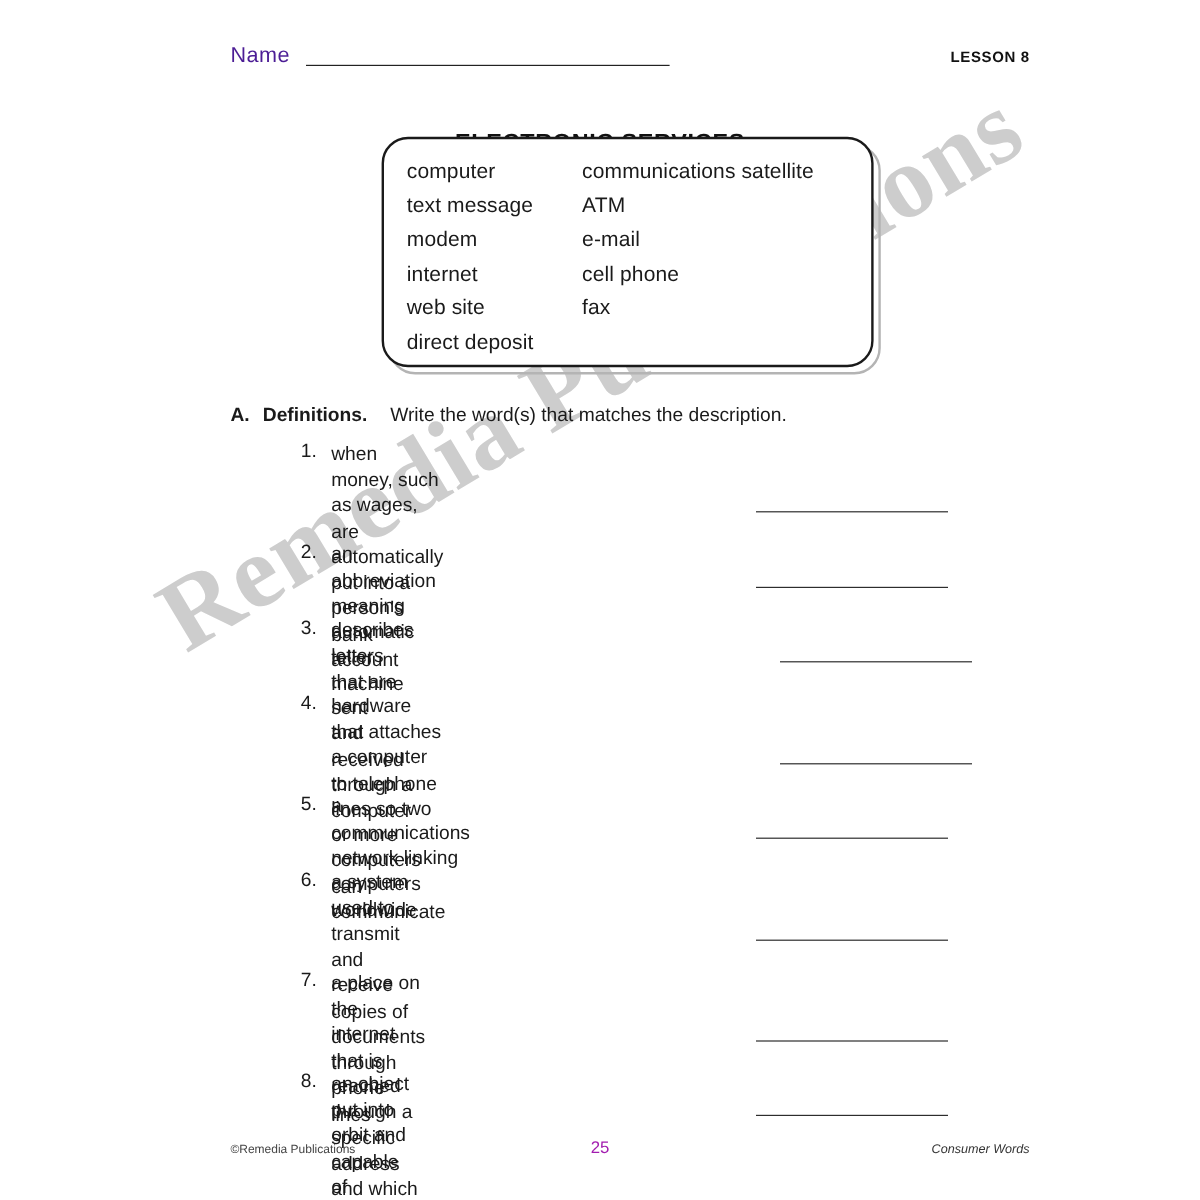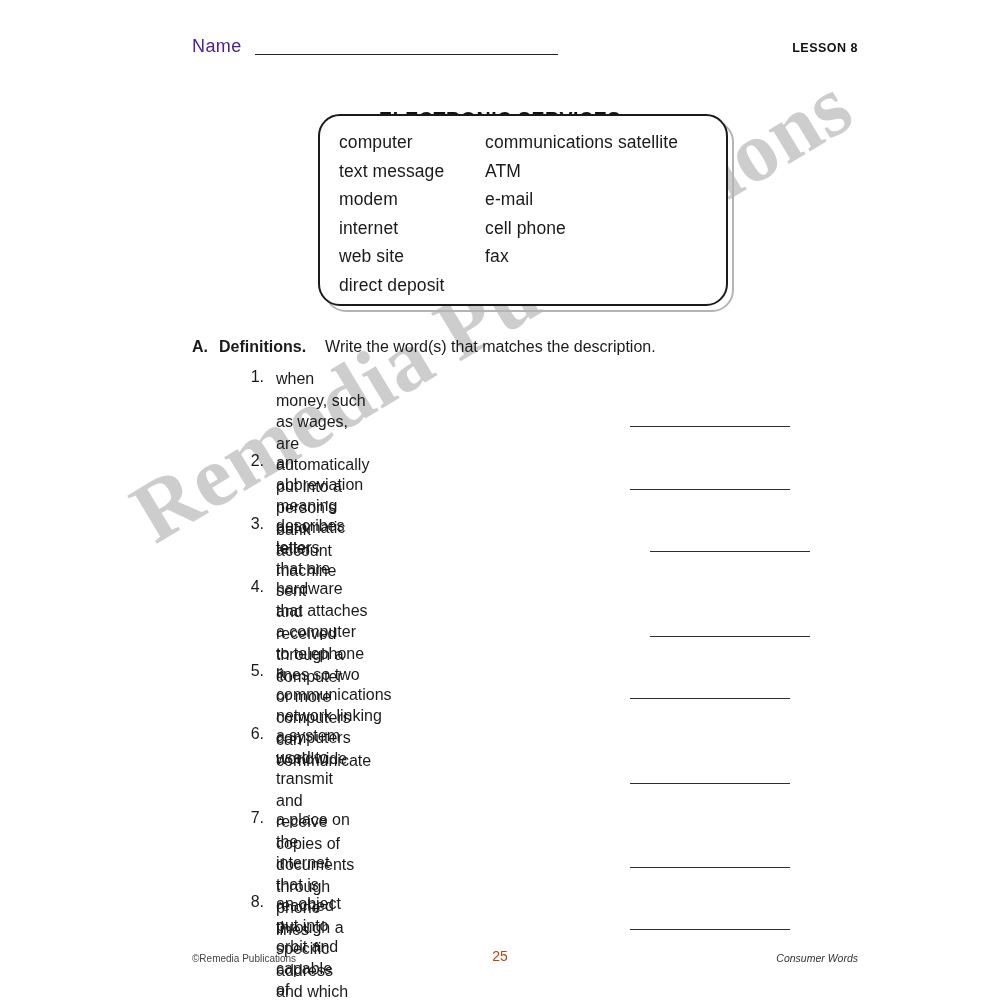--- a/index.html
+++ b/index.html
@@ -193,21 +193,21 @@
     color: #444;
     z-index: 10;
   }
   .footer-center {
     position: absolute;
     left: 0;
     right: 0;
     top: 948px;
     text-align: center;
     font-size: 14px;
-    color: #c2410c;
+    color: #a21caf;
     z-index: 10;
   }
   .footer-right {
     position: absolute;
     right: 142px;
     top: 952px;
     font-size: 10.5px;
     font-style: italic;
     color: #333;
     z-index: 10;

